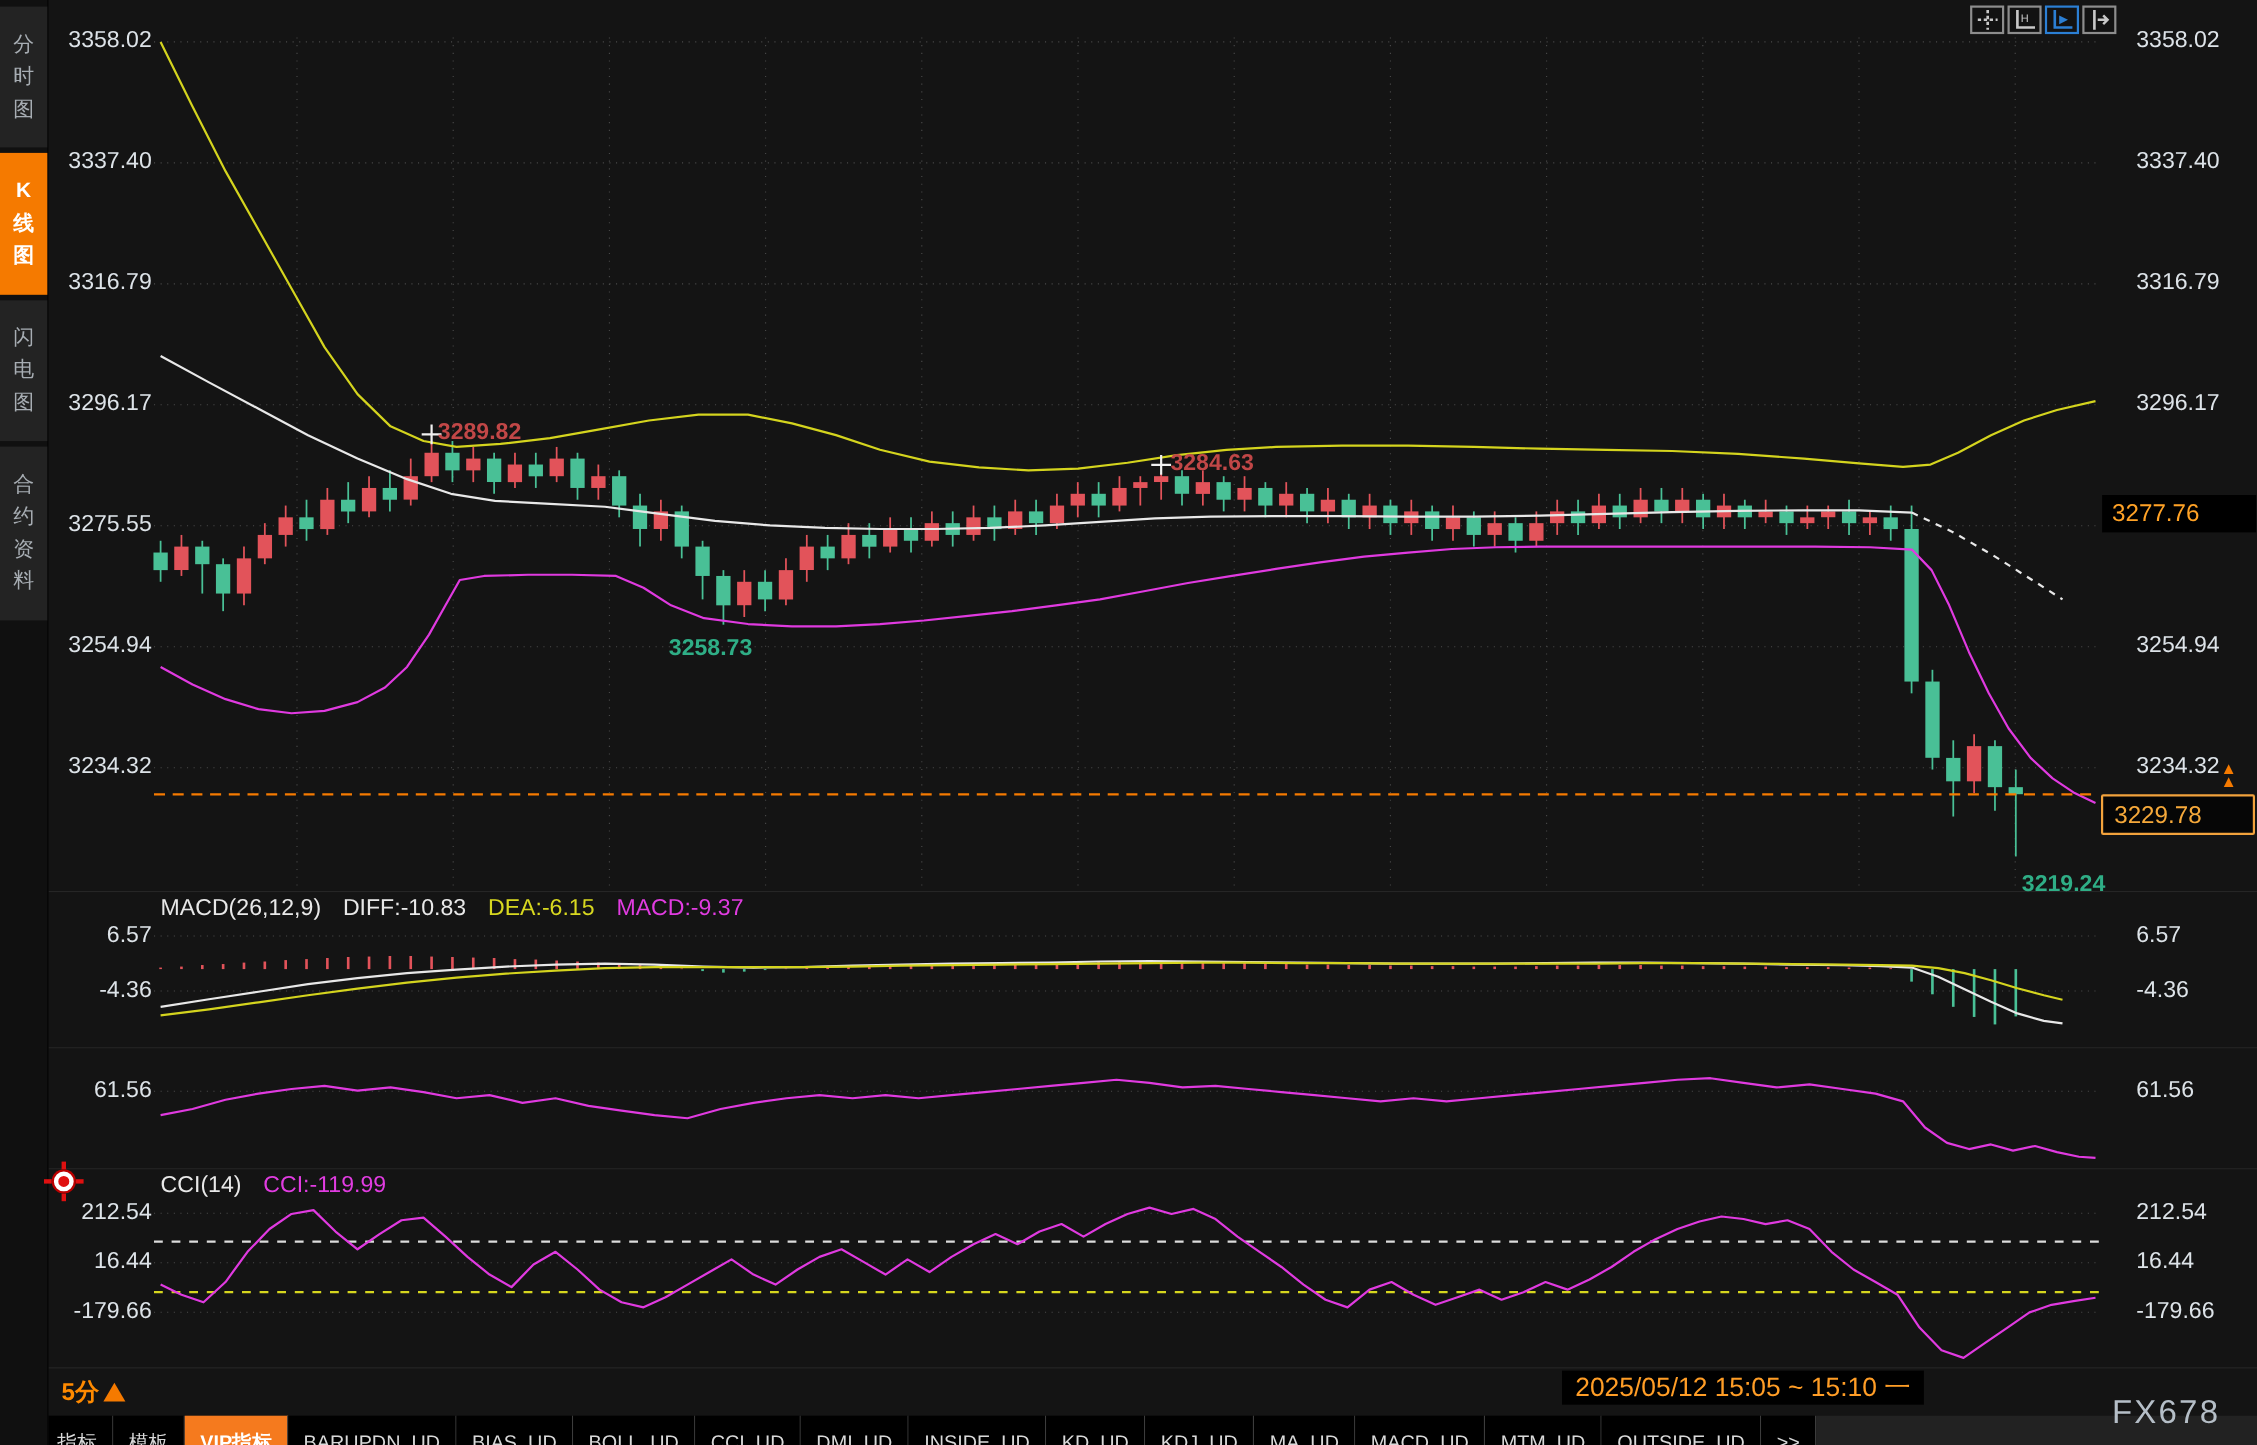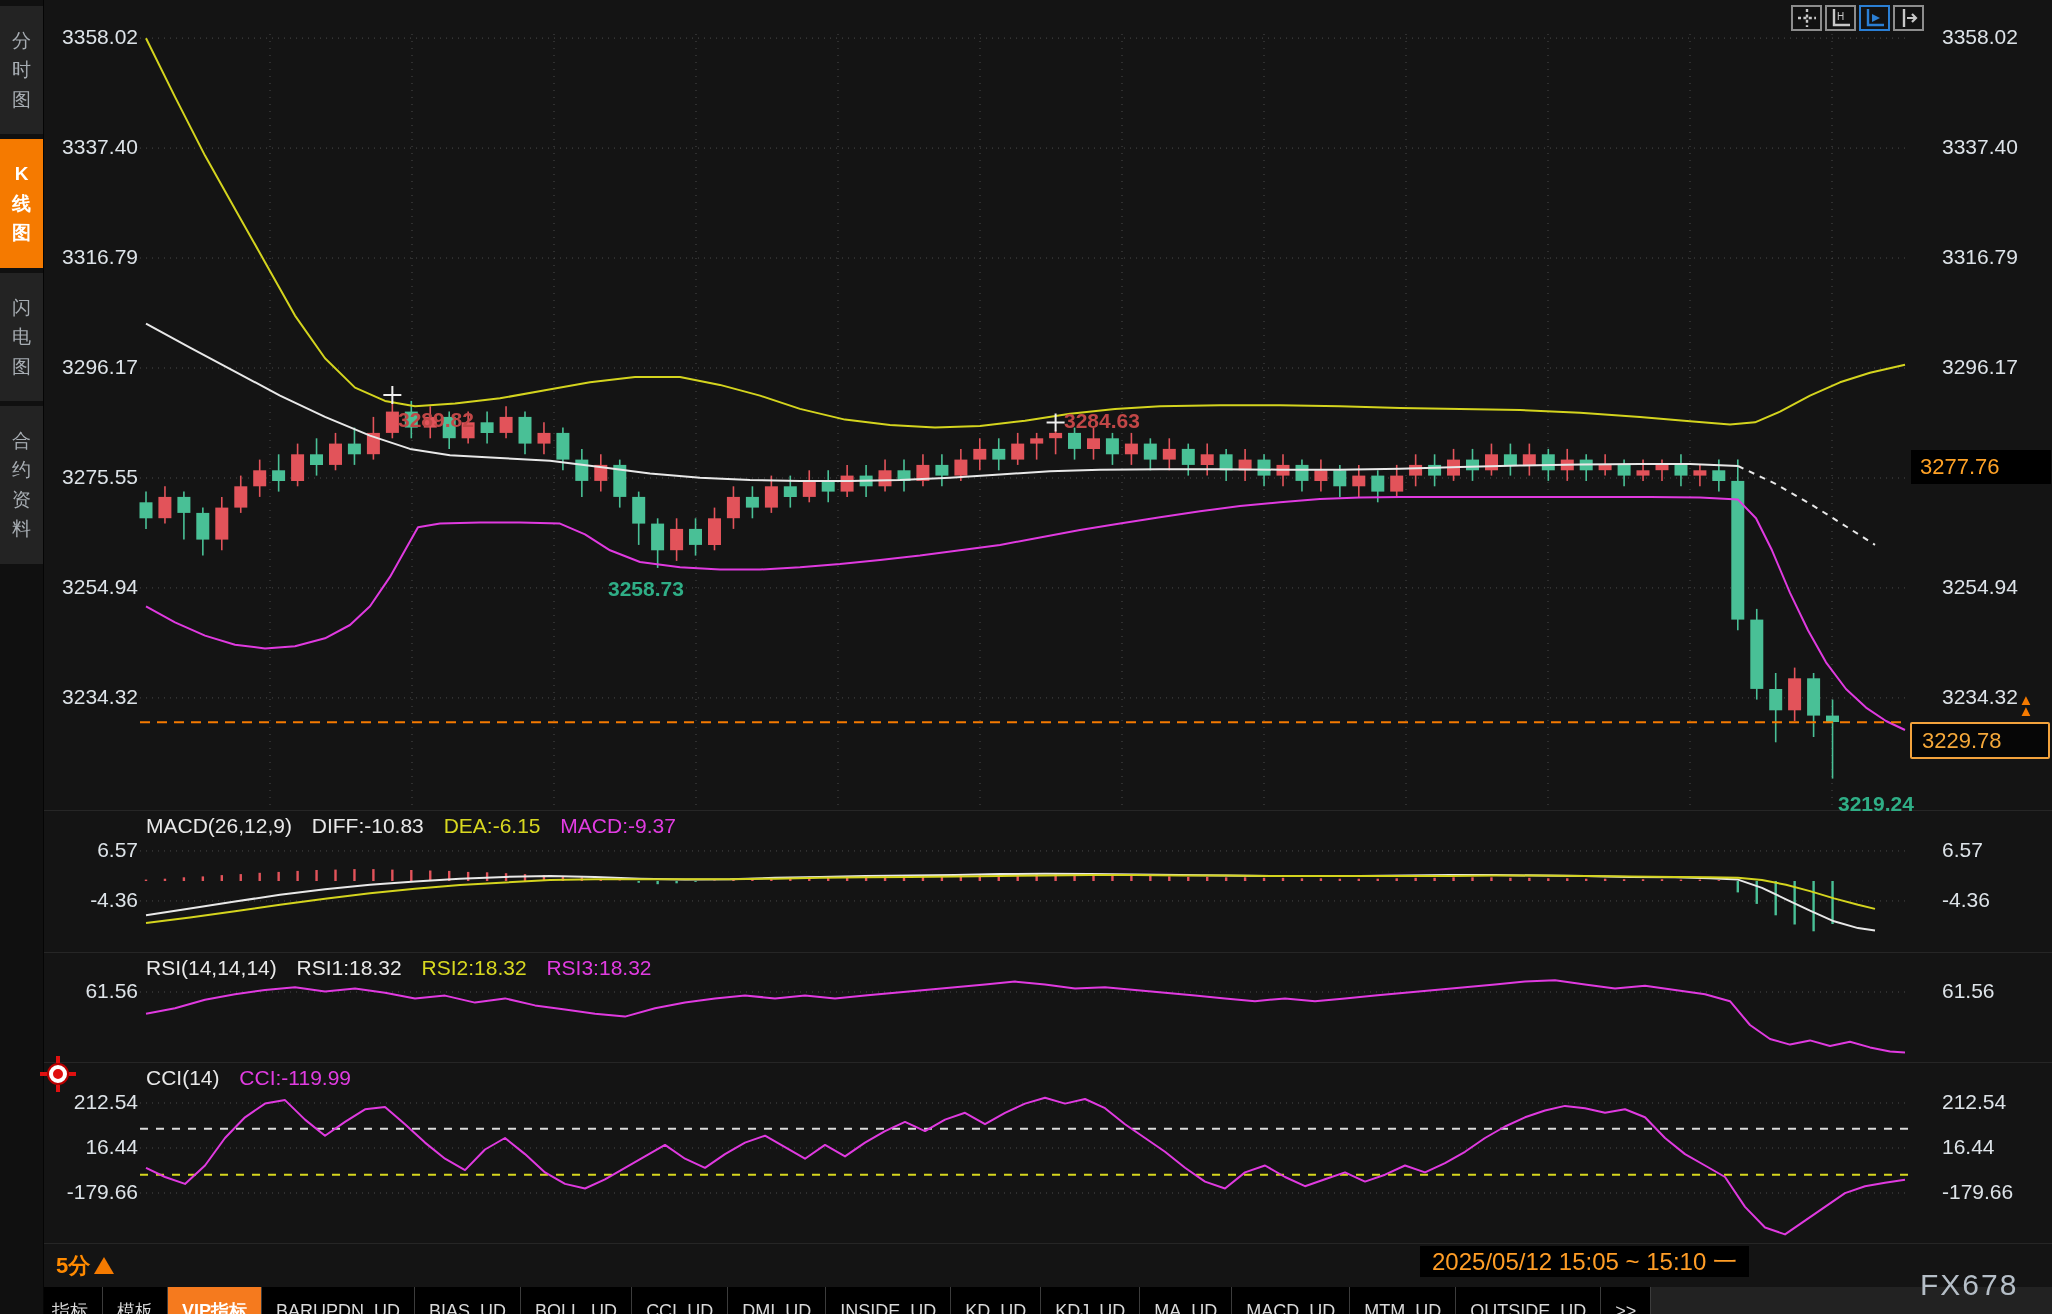--- a/index.html
+++ b/index.html
@@ -446,36 +446,30 @@
           <path d="M5 1v18" stroke="#c8c8c8" stroke-width="2.4" fill="none"></path>
           <path d="M8 10h8M13 6l4 4-4 4" stroke="#c8c8c8" stroke-width="2.2" fill="none"></path>
         </svg>
     </div>
   </div>
 
   <div class="tag-prevclose">3277.76</div>
   <div class="tag-last">3229.78</div>
   <div class="last-arrows">▲<br>▲</div>
 
-  <div class="ann red" style="left:398px;top:381px;margin-top:27px;">3289.82</div>
+  <div class="ann red" style="left:398px;top:381px;">3289.82</div>
   <div class="ann red" style="left:1064px;top:409px;">3284.63</div>
   <div class="ann green" style="left:608px;top:577px;">3258.73</div>
   <div class="ann green" style="left:1838px;top:792px;">3219.24</div>
 
   <div class="ind-row" style="top:814px;">
     <span class="w">MACD(26,12,9)</span>
     <span class="w">DIFF:-10.83</span>
     <span class="y">DEA:-6.15</span>
     <span class="m">MACD:-9.37</span>
-  </div>
-  <div class="ind-row" style="top:956px;">
-    <span class="w">RSI(14,14,14)</span>
-    <span class="w">RSI1:18.32</span>
-    <span class="y">RSI2:18.32</span>
-    <span class="m">RSI3:18.32</span>
   </div>
   <div class="ind-row" style="top:1066px;">
     <span class="w">CCI(14)</span>
     <span class="m">CCI:-119.99</span>
   </div>
 
   <div class="sep" style="top:810px;"></div>
   <div class="sep" style="top:952px;"></div>
   <div class="sep" style="top:1062px;"></div>
   <div class="sep" style="top:1243px;"></div>

